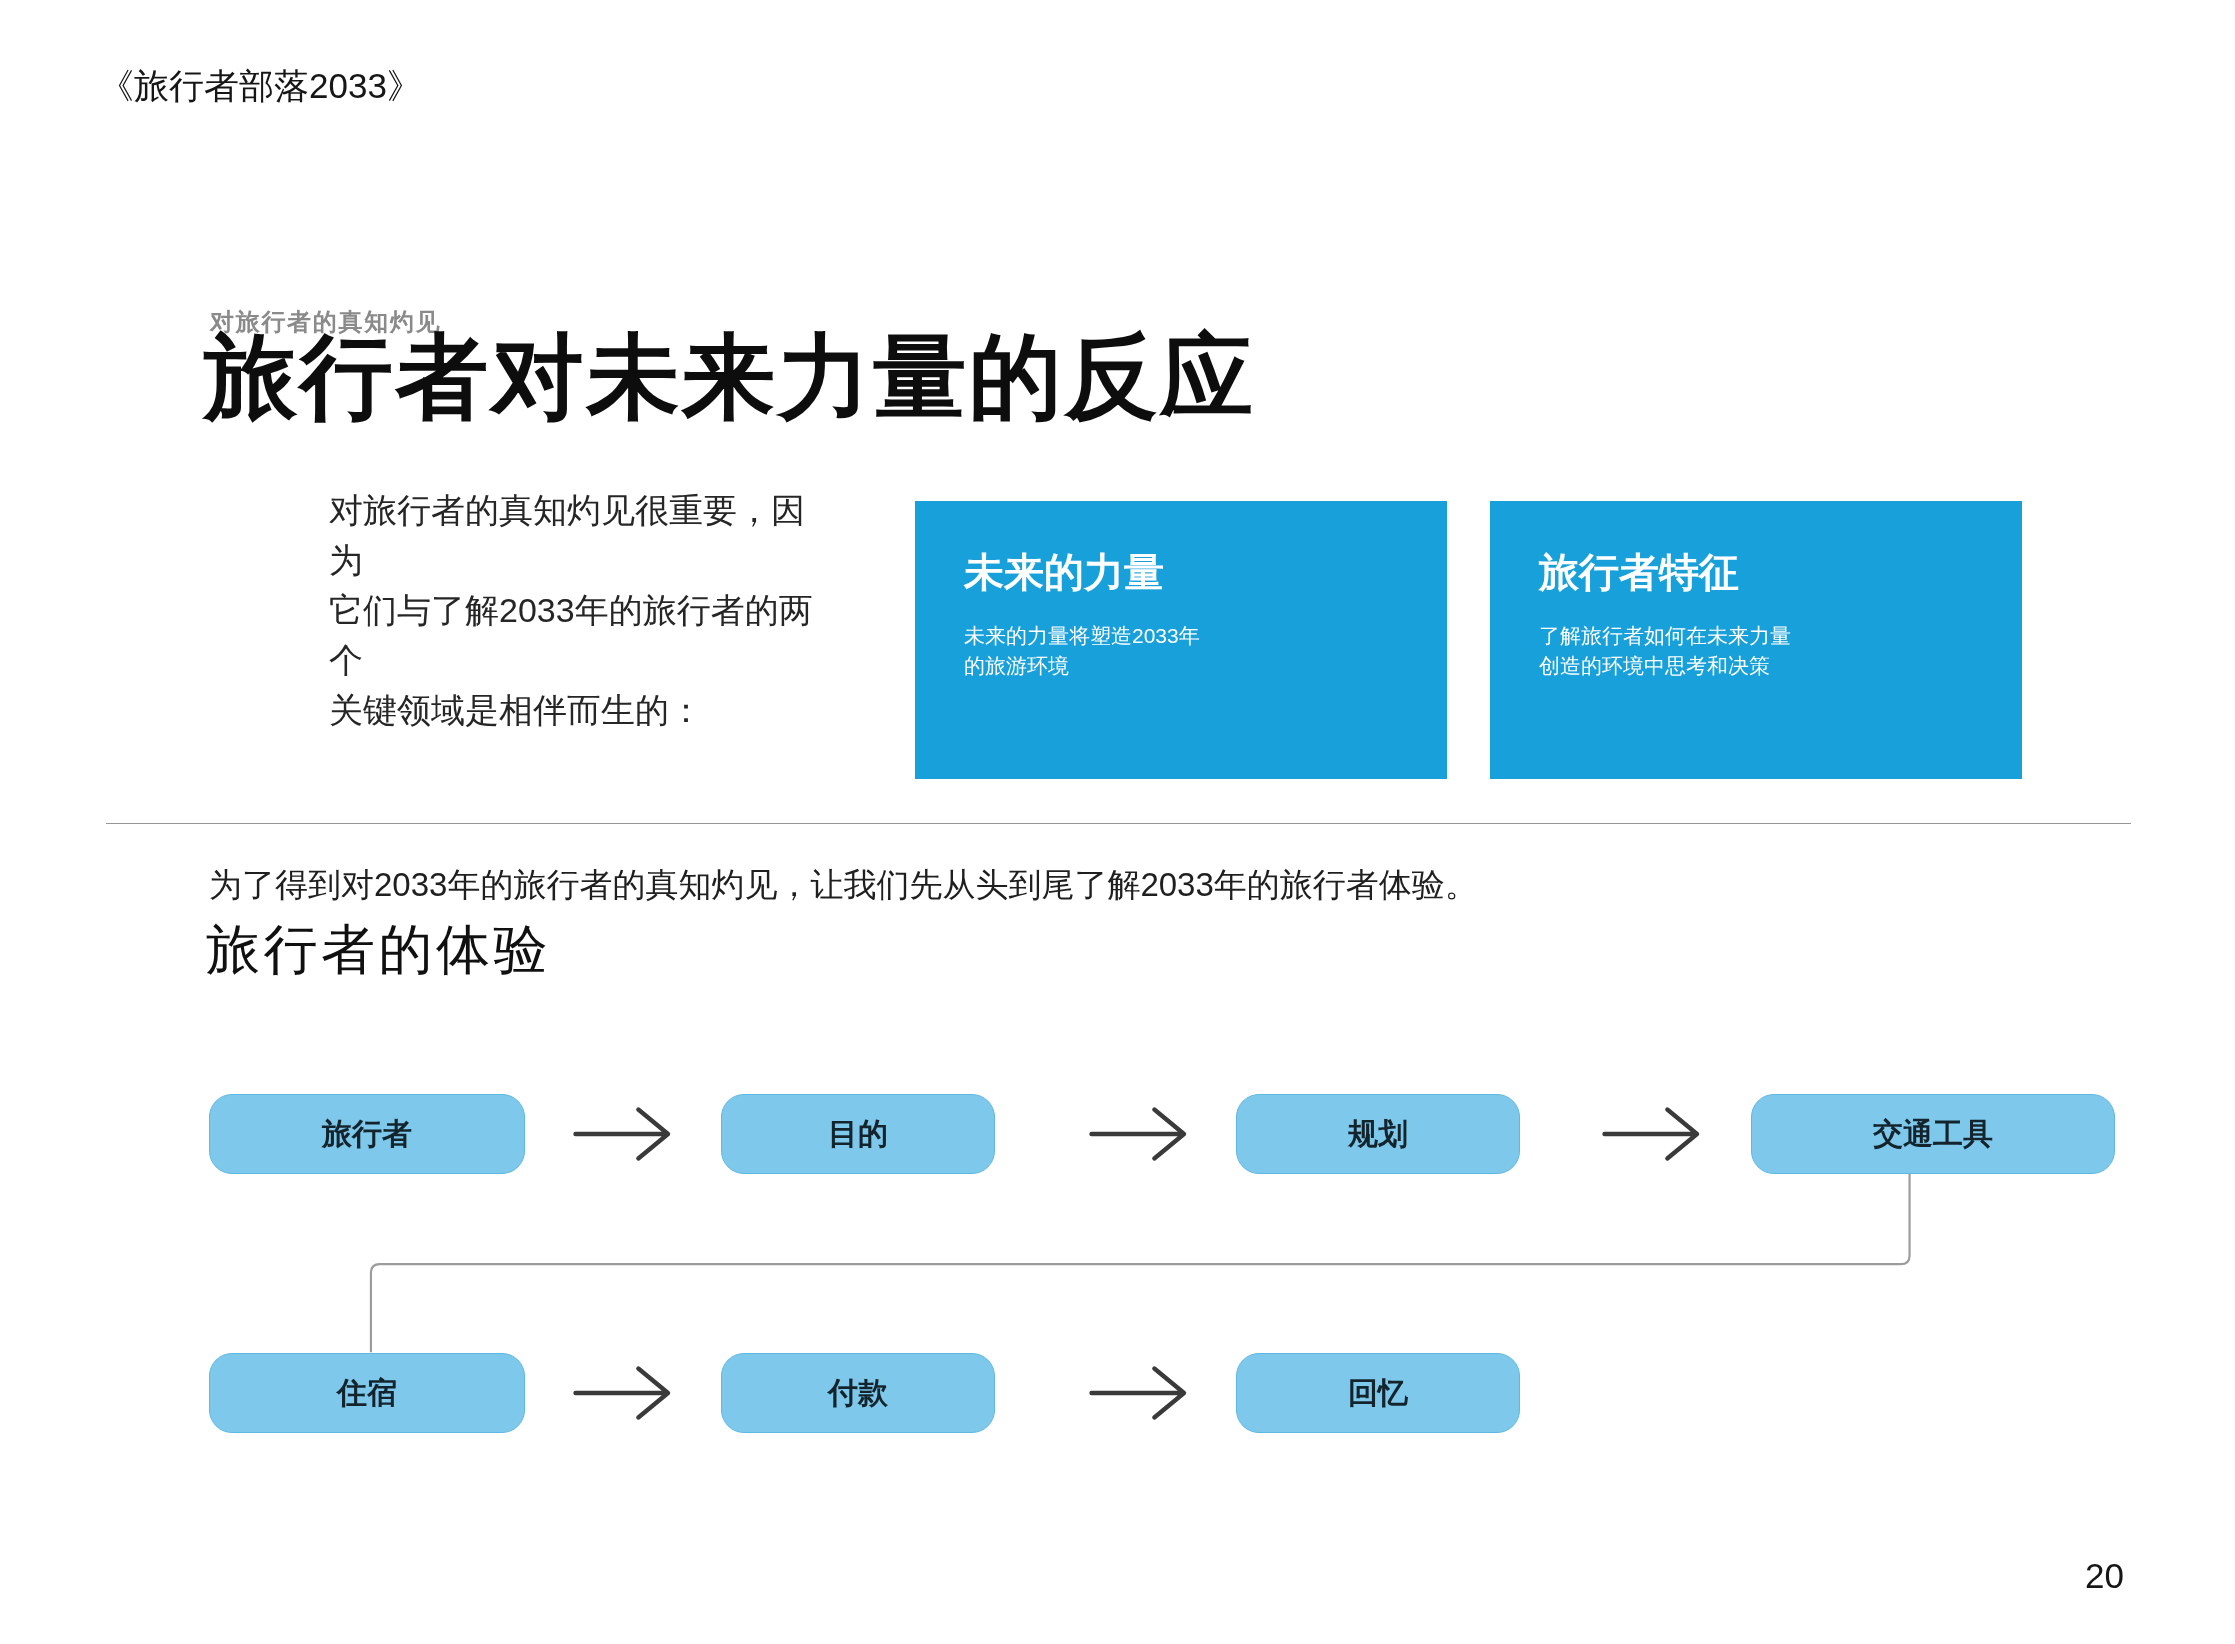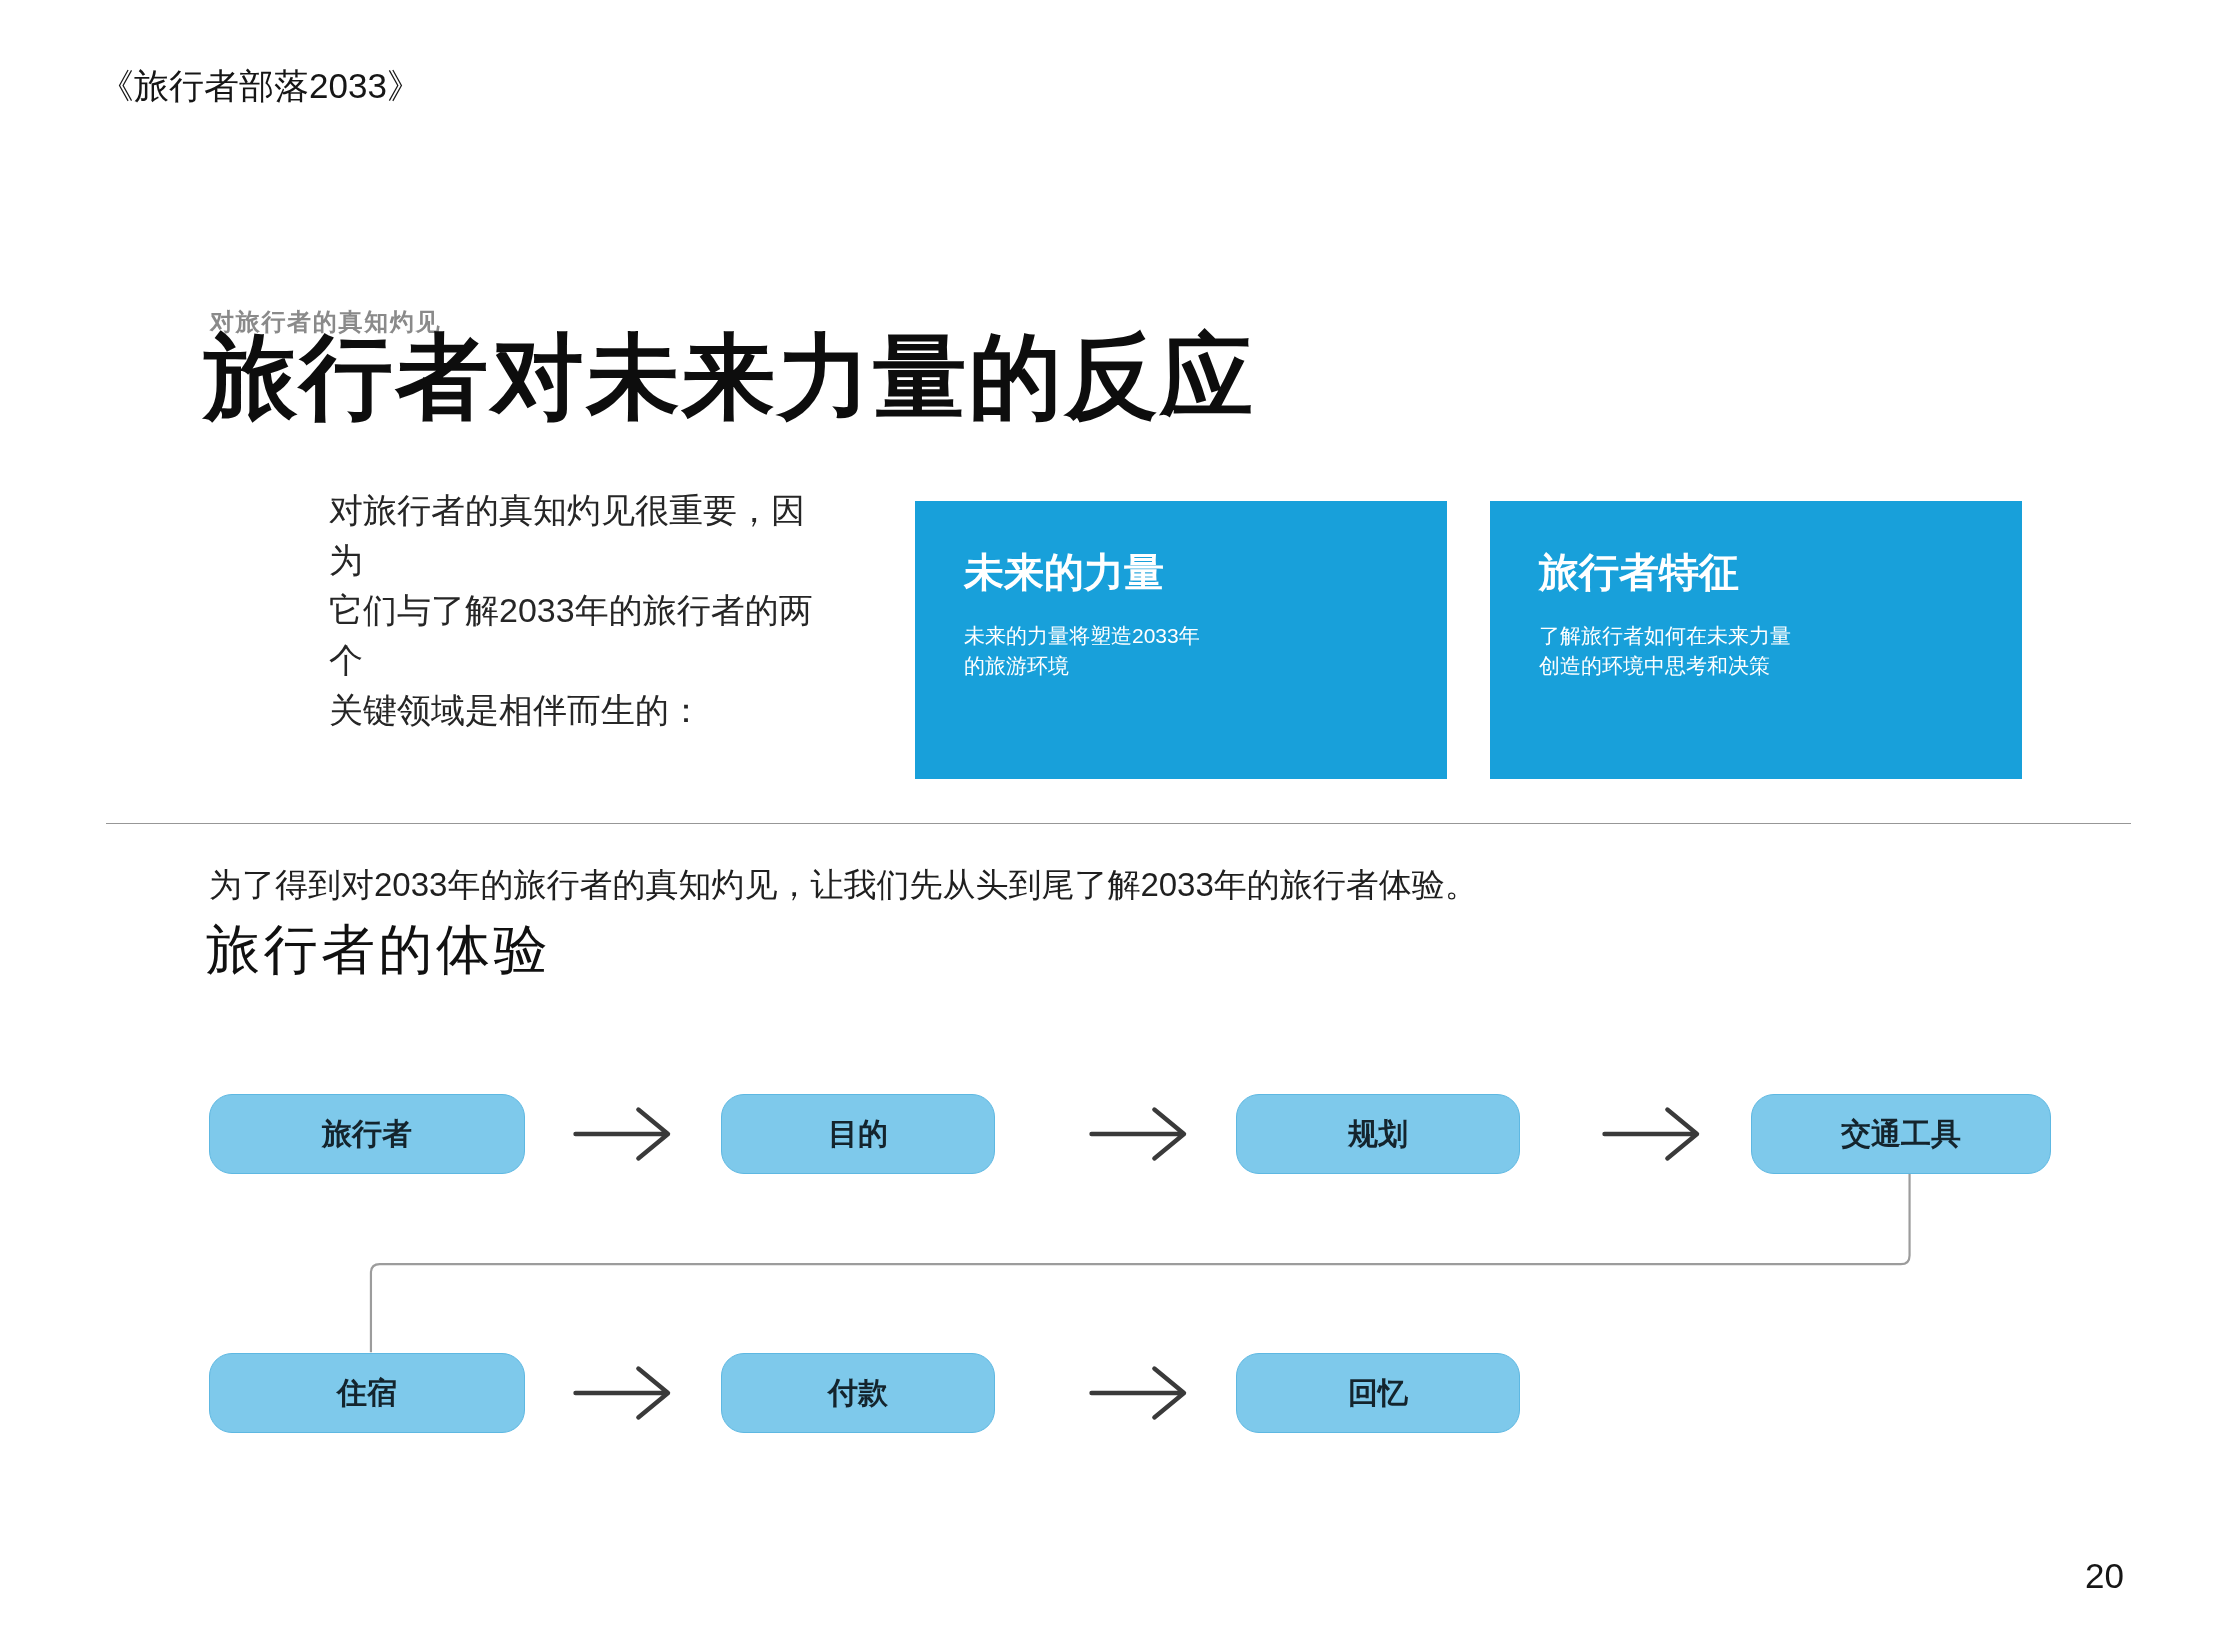--- a/index.html
+++ b/index.html
@@ -68,21 +68,21 @@
     position:absolute; height:80px; box-sizing:border-box;
     background:#7ec9eb; border:1.7px solid #5eb8e2; border-radius:23px;
     display:flex; align-items:center; justify-content:center;
     font-size:30px; font-weight:700; color:#14242d;
   }
   .r1 { top:0; }
   .r2 { top:259px; }
   .n-pos-a { left:209px;  width:316px; }
   .n-pos-b { left:721px;  width:274px; }
   .n-pos-c { left:1236px; width:284px; }
-  .n-pos-d { left:1751px; width:300px; }
+  .n-pos-d { left:1751px; width:364px; }
 
   .arrow { position:absolute; width:103px; height:70px; }
   .arrow.row1 { top:5.2px; }
   .arrow.row2 { top:264px; }
   .a-1 { left:572px; }
   .a-2 { left:1088px; }
   .a-3 { left:1601px; }
 
   .connector-svg {
     position:absolute; left:0; top:0; width:2236px; height:384px;

